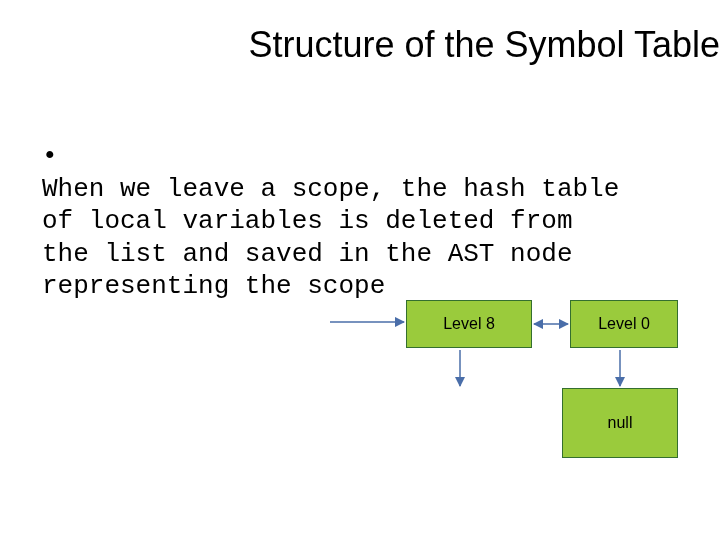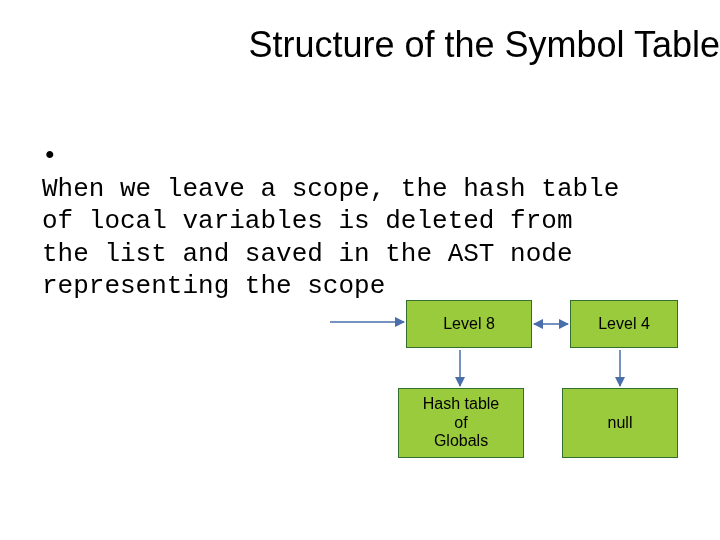--- a/index.html
+++ b/index.html
@@ -82,16 +82,15 @@
     <line x1="330" y1="322" x2="404" y2="322" stroke="#4a6ea9" stroke-width="1.5" marker-end="url(#ah)"></line>
 
     <line x1="534" y1="324" x2="568" y2="324" stroke="#4a6ea9" stroke-width="1.5" marker-start="url(#ah)" marker-end="url(#ah)"></line>
 
     <line x1="460" y1="350" x2="460" y2="386" stroke="#4a6ea9" stroke-width="1.5" marker-end="url(#ah)"></line>
 
     <line x1="620" y1="350" x2="620" y2="386" stroke="#4a6ea9" stroke-width="1.5" marker-end="url(#ah)"></line>
   </svg>
 
   <div id="box-lvl1" class="box">Level 8</div>
-  <div id="box-lvl0" class="box">Level 4</div>
-  <div id="box-globals" class="box">Hash table<br>of<br>Globals</div>
+  <div id="box-lvl0" class="box">Level 0</div>
   <div id="box-null" class="box">null</div>
 </div>
 
 </body></html>

